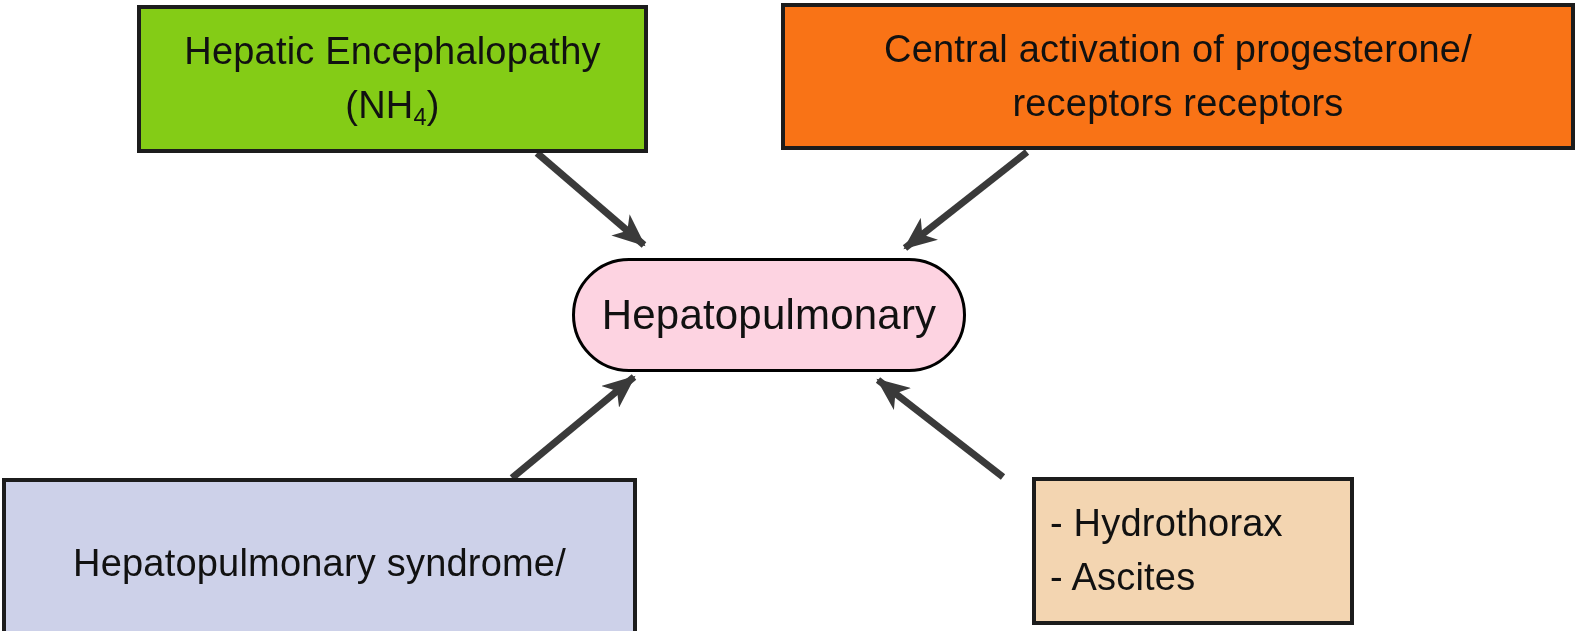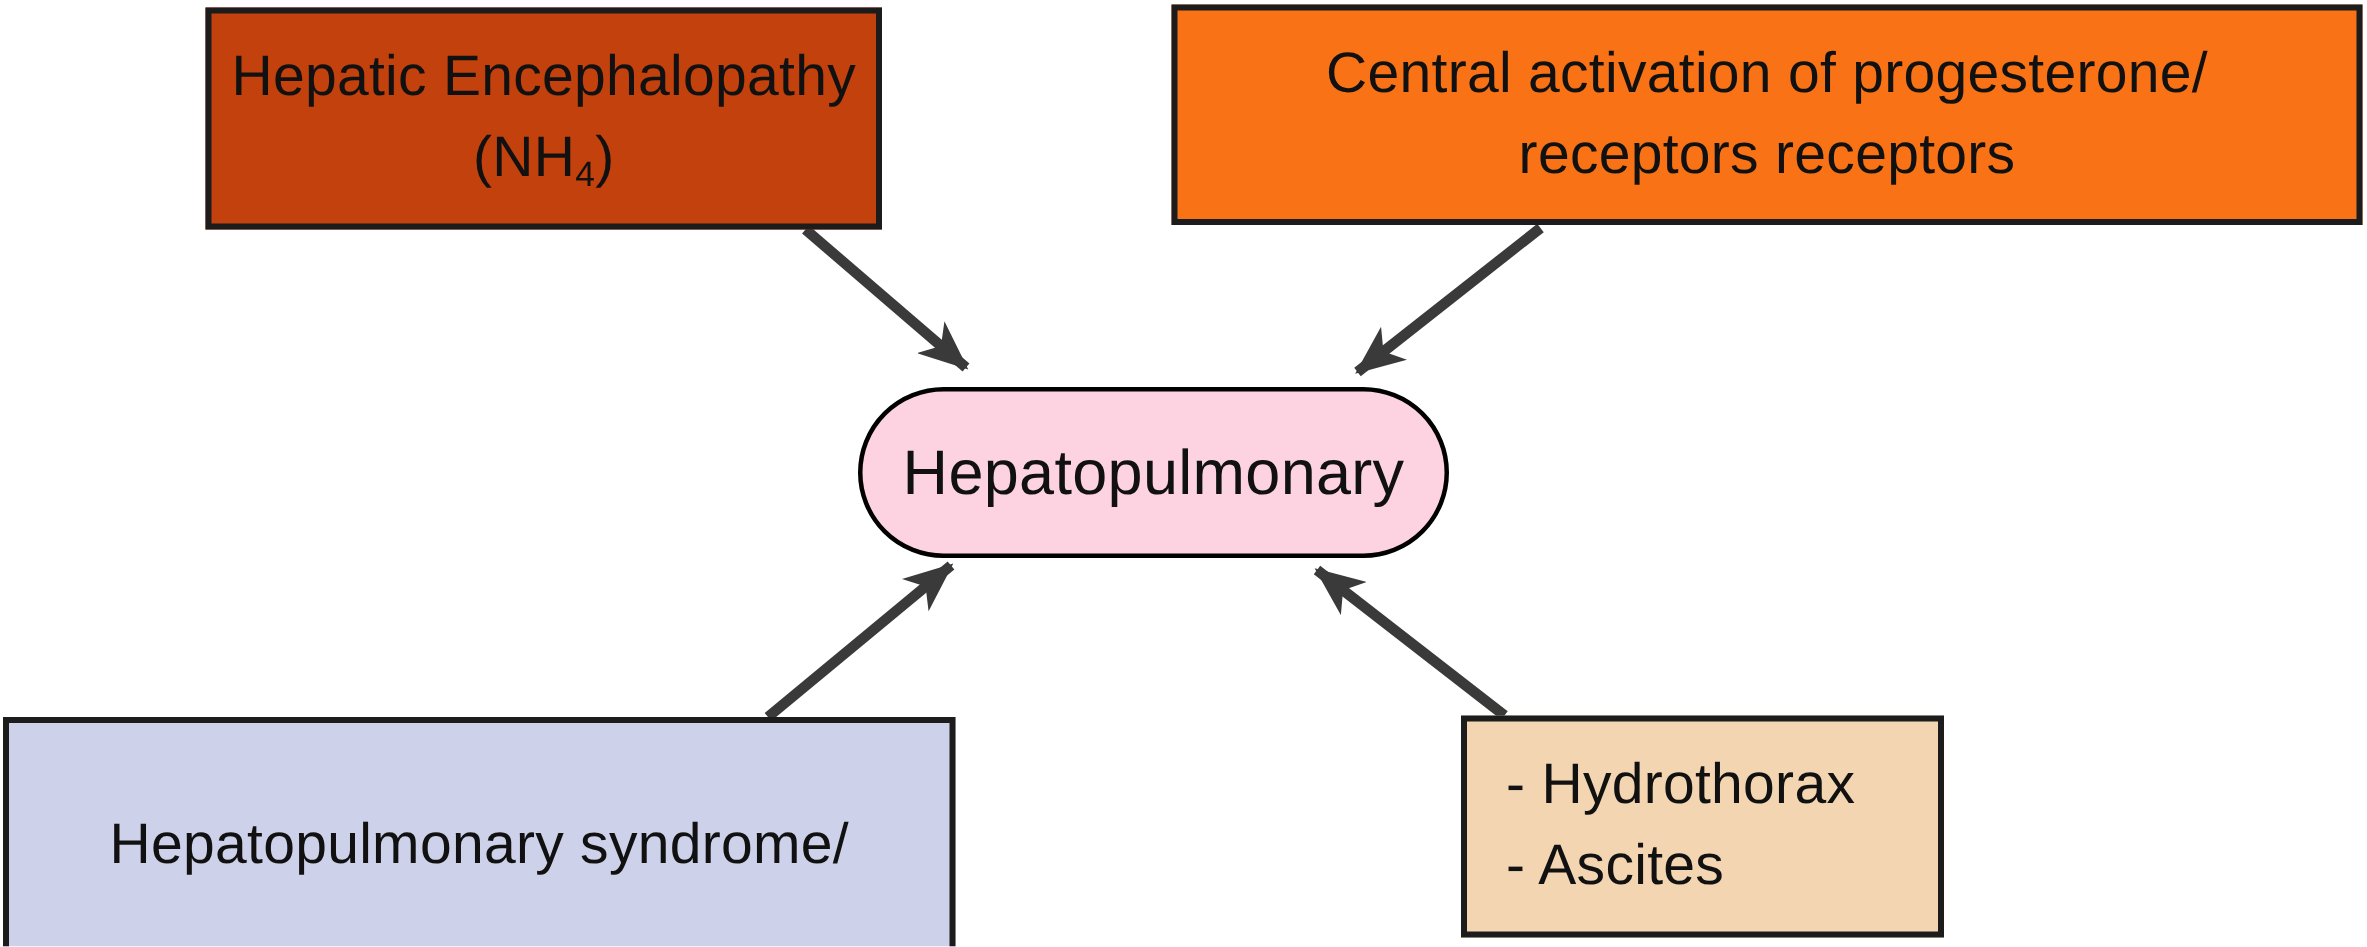--- a/index.html
+++ b/index.html
@@ -24,40 +24,40 @@
     align-items: center;
     justify-content: center;
     text-align: center;
     color: #111111;
     font-size: 38px;
     line-height: 1.42;
     letter-spacing: 0.2px;
   }
   .node-hepatic {
     left: 137px; top: 5px;
-    width: 451px; height: 148px;
-    background: #c2410c;
+    width: 511px; height: 148px;
+    background: #84cc16;
   }
   .node-central {
     left: 781px; top: 3px;
     width: 794px; height: 147px;
     background: #f97316;
   }
   .node-hepatopulmonary {
     left: 2px; top: 478px;
     width: 635px; height: 171px;
     background: #cdd1e9;
   }
   .node-effusions {
-    left: 974px; top: 477px;
+    left: 1032px; top: 477px;
     width: 322px; height: 148px;
     background: #f3d5b1;
     align-items: flex-start;
     text-align: left;
-    padding-left: 26px;
+    padding-left: 14px;
   }
   .node-center {
     left: 572px; top: 258px;
     width: 394px; height: 114px;
     background: #fdd3e1;
     border: 3px solid #000000;
     border-radius: 57px;
     font-size: 42px;
   }
   .sub {

